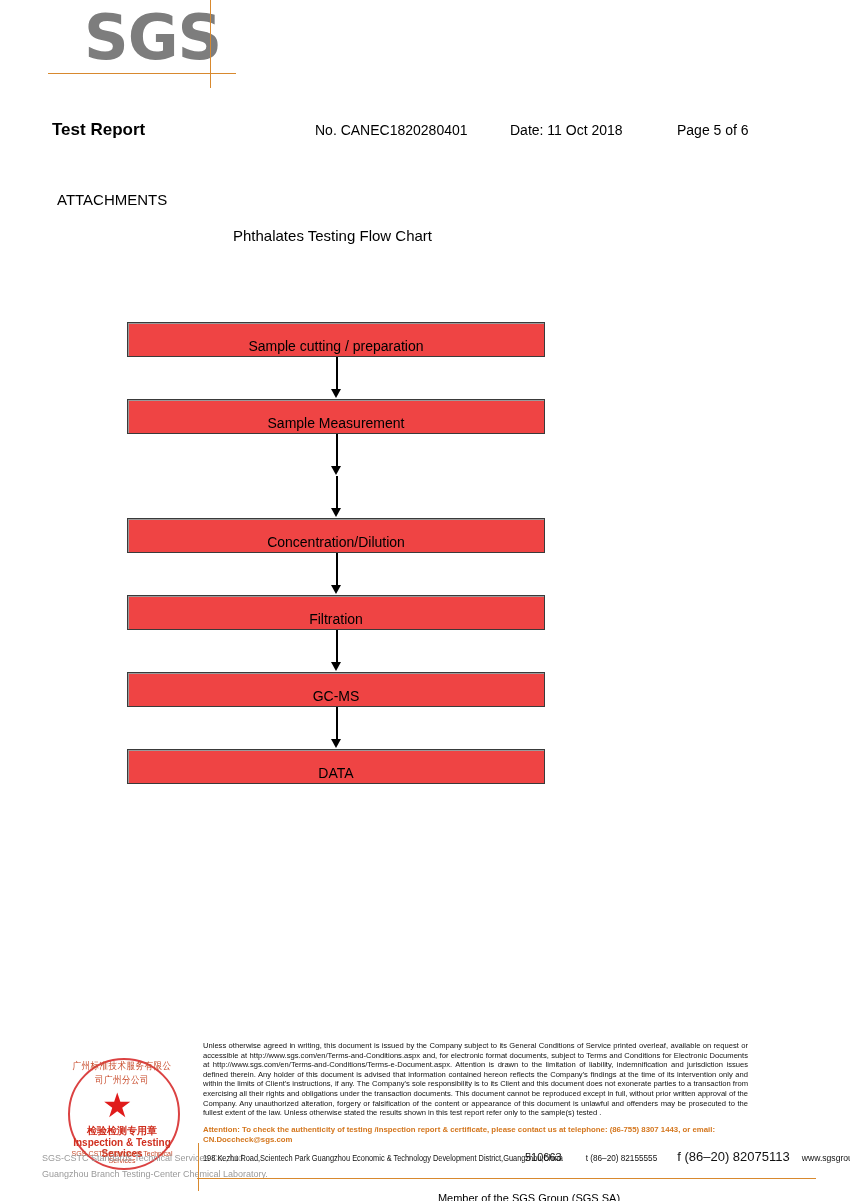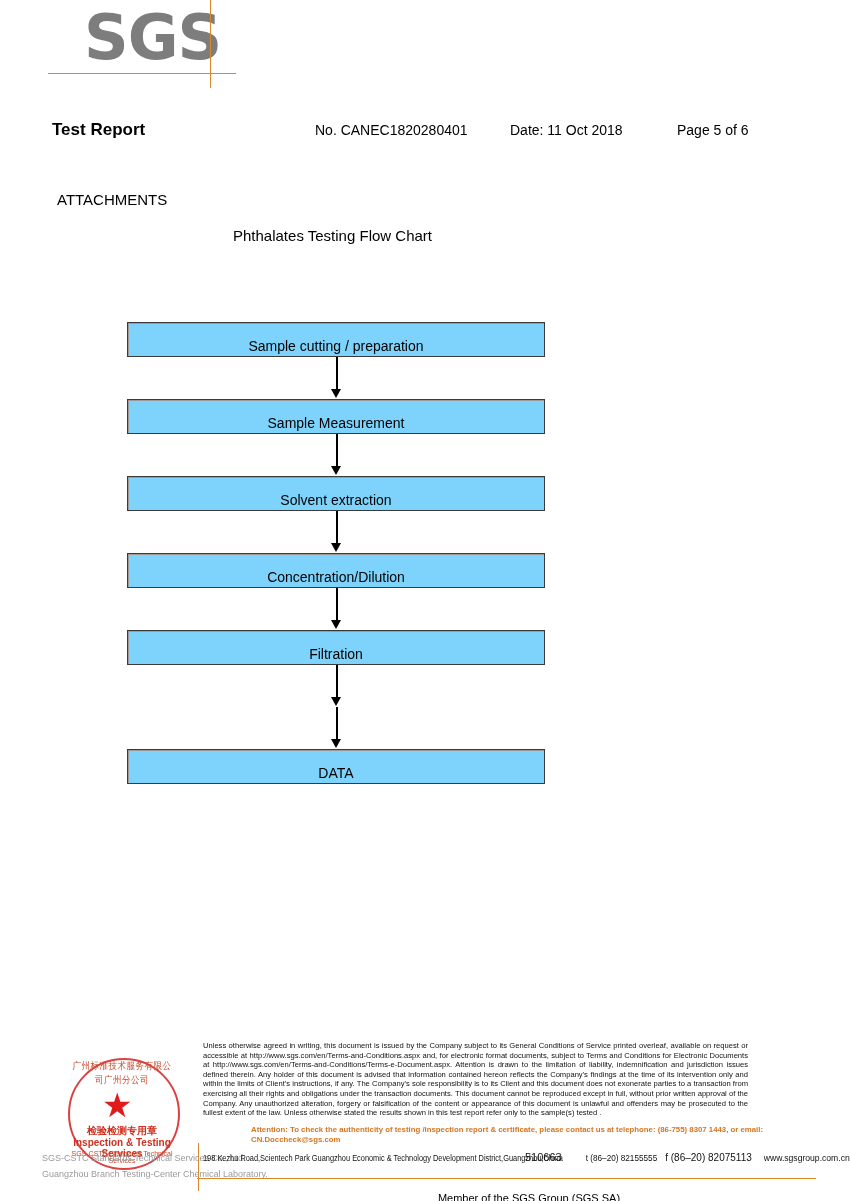--- a/index.html
+++ b/index.html
@@ -91,21 +91,21 @@
     position: absolute;
     left: 127px; top: 322px;
     width: 420px;
   }
   .flow-step {
     position: relative;
     width: 418px;
     height: 35px;
     border: 1px solid #3a3a3a;
     box-shadow: 1px 1px 0 #9a9a9a inset;
-    background: #7dd3fc;
+    background: #ef4444;
     box-sizing: border-box;
   }
   .flow-step-label {
     position: absolute;
     left: 0; right: 0;
     bottom: 2px;
     text-align: center;
     font-size: 14px;
     line-height: 16px;
   }
@@ -231,21 +231,20 @@
     font-family: "Liberation Sans", sans-serif;
   }
   #attention-line {
     position: absolute;
     left: 203px; top: 95px;
     width: 548px;
     font-size: 7.8px;
     line-height: 10px;
     font-weight: bold;
     color: #d4761d;
-    margin-left: 48px;
   }
 
   
   .addr-row {
     position: absolute;
     left: 203px;
     height: 15px;
     white-space: nowrap;
   }
   #addr-row-en { top: 117px; }
@@ -268,22 +267,22 @@
     color: #111;
   }
   .addr-tel {
     display: inline-block;
     margin-left: 24px;
     font-size: 8.2px;
     color: #111;
   }
   .addr-fax {
     display: inline-block;
-    margin-left: 8px;
-    font-size: 10px;
+    margin-left: 20px;
+    font-size: 13px;
     color: #111;
   }
   .addr-web {
     display: inline-block;
     margin-left: 12px;
     font-size: 8.6px;
     color: #111;
   }
 
   #member-line {
@@ -326,23 +325,20 @@
   </div>
 
   <div class="flow-step">
     <div class="flow-step-label">Sample Measurement</div>
   </div>
   <div class="flow-connector">
     <div class="shaft"></div>
       <div class="head"></div>
   </div>
 
-  <div class="flow-step">
-    <div class="flow-step-label">Solvent extraction</div>
-  </div>
   <div class="flow-connector">
     <div class="shaft"></div>
       <div class="head"></div>
   </div>
 
   <div class="flow-step">
     <div class="flow-step-label">Concentration/Dilution</div>
   </div>
   <div class="flow-connector">
     <div class="shaft"></div>
@@ -350,20 +346,23 @@
   </div>
 
   <div class="flow-step">
     <div class="flow-step-label">Filtration</div>
   </div>
   <div class="flow-connector">
     <div class="shaft"></div>
       <div class="head"></div>
   </div>
 
+  <div class="flow-step">
+    <div class="flow-step-label">GC-MS</div>
+  </div>
   <div class="flow-connector">
     <div class="shaft"></div>
       <div class="head"></div>
   </div>
 
   <div class="flow-step">
     <div class="flow-step-label">DATA</div>
   </div>
 
 </div>

